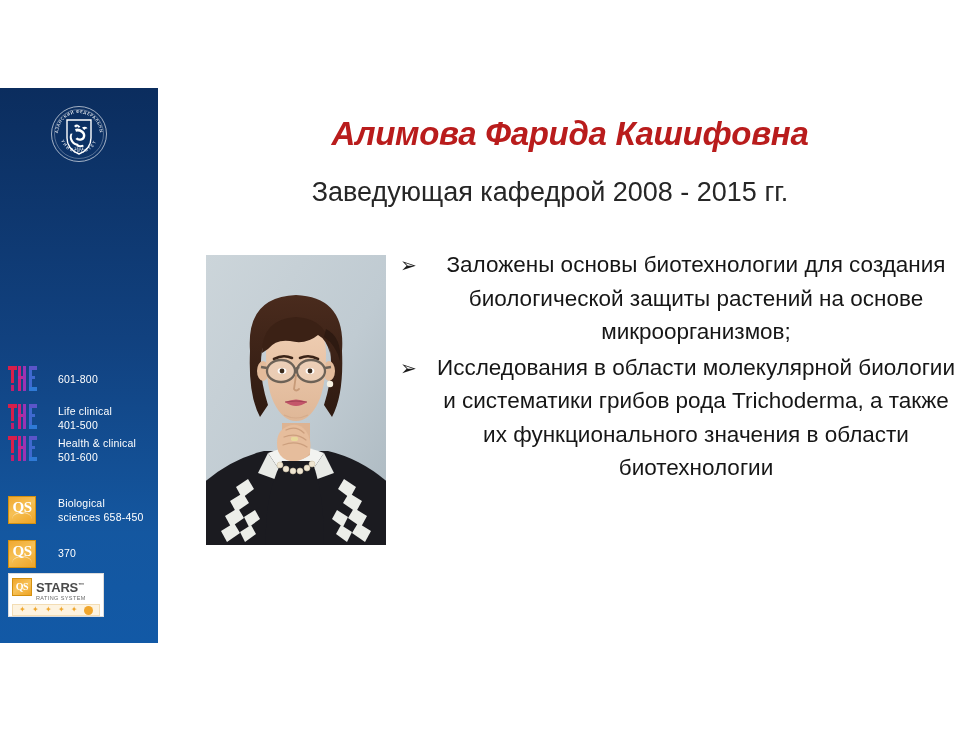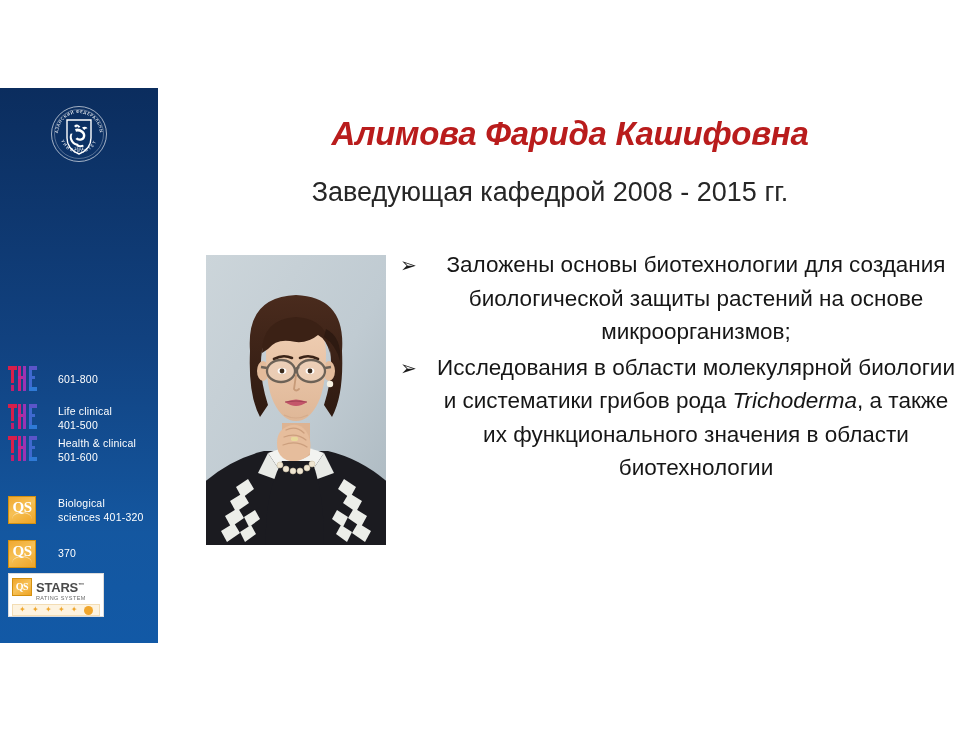--- a/index.html
+++ b/index.html
@@ -236,21 +236,21 @@
     padding-left: 2px;
   }
   .bullet-body {
     flex: 1 1 auto;
     font-family: "Liberation Sans", sans-serif;
     font-size: 22.5px;
     line-height: 33.5px;
     color: #161616;
     text-align: center;
   }
-  .bullet-body .it { font-style: italic; }
+  .bullet-body .it { }
 </style>
 </head>
 <body>
 
 <div id="slide">
 
   <div id="sidebar">
 
     <div id="emblem-wrap">
       <svg width="58" height="58" viewBox="0 0 58 58" xmlns="http://www.w3.org/2000/svg">
@@ -358,21 +358,21 @@
     <div class="rank-block" style="top:408px;">
       <div class="rank-row">
         <div class="rank-logo">
           <div class="qs-logo">
             <div class="qs-letters">QS</div>
             <div class="qs-swoosh"></div>
           </div>
         </div>
         <div class="rank-text two-line">
           <span class="ln">Biological</span>
-          <span class="ln">sciences   401-320</span>
+          <span class="ln">sciences   658-450</span>
         </div>
       </div>
     </div>
 
     <div class="rank-block" style="top:452px;">
       <div class="rank-row">
         <div class="rank-logo">
           <div class="qs-logo">
             <div class="qs-letters">QS</div>
             <div class="qs-swoosh"></div>

